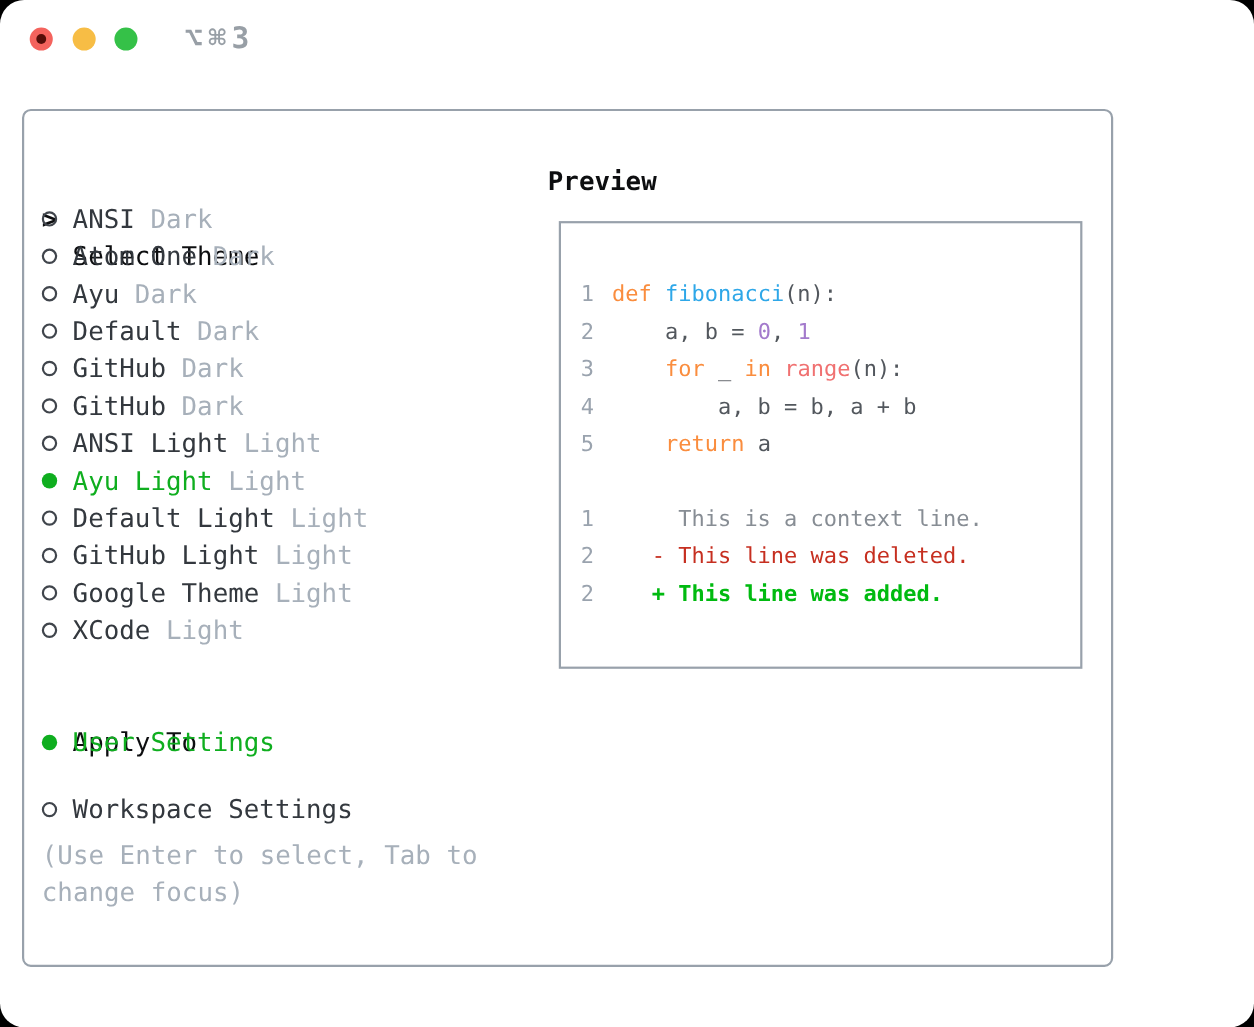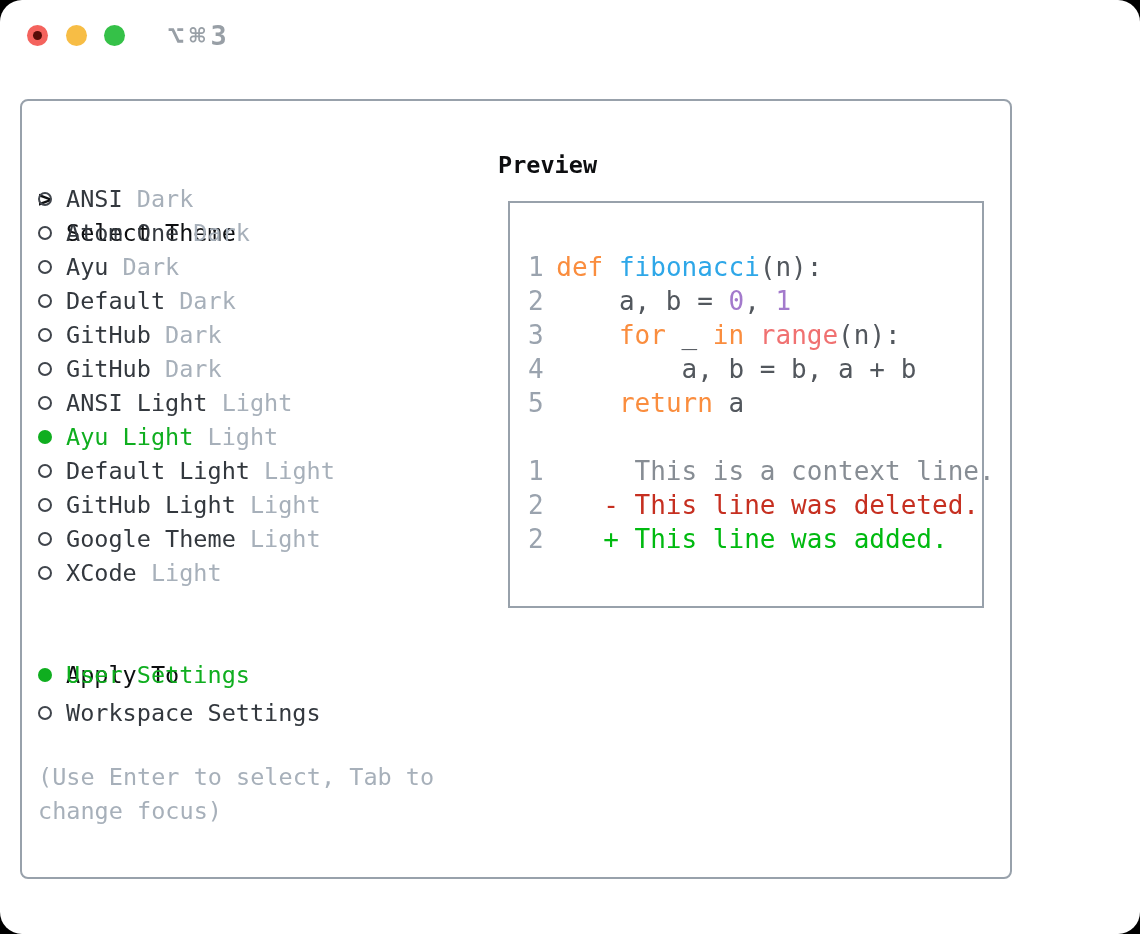--- a/index.html
+++ b/index.html
@@ -69,31 +69,31 @@
   .preview-header {
     position:absolute; left:476px; top:47px; height:34px; line-height:34px;
     font-weight:bold; color:var(--header_black); white-space:pre;
   }
   .preview-box {
     position:absolute; left:486px; top:100px; width:476px; height:407px;
     box-sizing:border-box; border:2px solid var(--border_gray);
     background:#ffffff;
   }
   #preview-code { position:absolute; left:18px; top:47px; }
-  .code-line { height:34px; line-height:34px; white-space:pre; font-size:26px; }
+  .code-line { height:34px; line-height:34px; white-space:pre; font-size:20px; }
   .lnum { display:inline-block; width:28.3px; color:var(--line_number_gray); }
 
   .tok-keyword  { color:var(--keyword_orange); }
   .tok-function { color:var(--function_blue); }
   .tok-constant { color:var(--constant_purple); }
   .tok-special  { color:var(--special_coral); }
   .tok-fg       { color:var(--code_fg); }
   .tok-context  { color:var(--context_gray); }
   .tok-deleted  { color:var(--deleted_red); }
-  .tok-added    { color:var(--added_green); }
+  .tok-added    { color:var(--added_green);font-weight:bold; }
 </style>
 </head>
 <body>
 
 <div class="window">
 
   <span class="tl red">
     <span class="dot"></span>
   </span>
   <span class="tl yellow"></span>
@@ -121,21 +121,21 @@
         <div class="grid-row" style="top: 421px;"><span class="marker unsel"></span><span class="col-text"><span class="item-name">Google Theme</span><span class="item-tag"> Light</span></span></div>
         <div class="grid-row" style="top: 455px;"><span class="marker unsel"></span><span class="col-text"><span class="item-name">XCode</span><span class="item-tag"> Light</span></span></div>
       </div>
 
     <div class="grid-row" style="top:523px">
       <span class="col-text plain-hdr">Apply To</span>
     </div>
 
     <div id="apply-list">
         <div class="grid-row" style="top: 557px;"><span class="marker sel"></span><span class="col-text"><span class="item-name selected">User Settings</span></span></div>
-        <div class="grid-row" style="top: 595px; padding-left: 24px;"><span class="marker unsel"></span><span class="col-text"><span class="item-name">Workspace Settings</span></span></div>
+        <div class="grid-row" style="top: 618px; padding-left: 24px;"><span class="marker unsel"></span><span class="col-text"><span class="item-name">Workspace Settings</span></span></div>
       </div>
 
     <div class="help-line" style="top:659px">(Use Enter to select, Tab to</div>
     <div class="help-line" style="top:693px">change focus)</div>
 
     <div class="preview-header">Preview</div>
 
     <div class="preview-box">
       <div id="preview-code">
           <div class="code-line"><span class="lnum">1</span><span class="tok-keyword">def</span><span class="tok-fg"> </span><span class="tok-function">fibonacci</span><span class="tok-fg">(n):</span></div>

